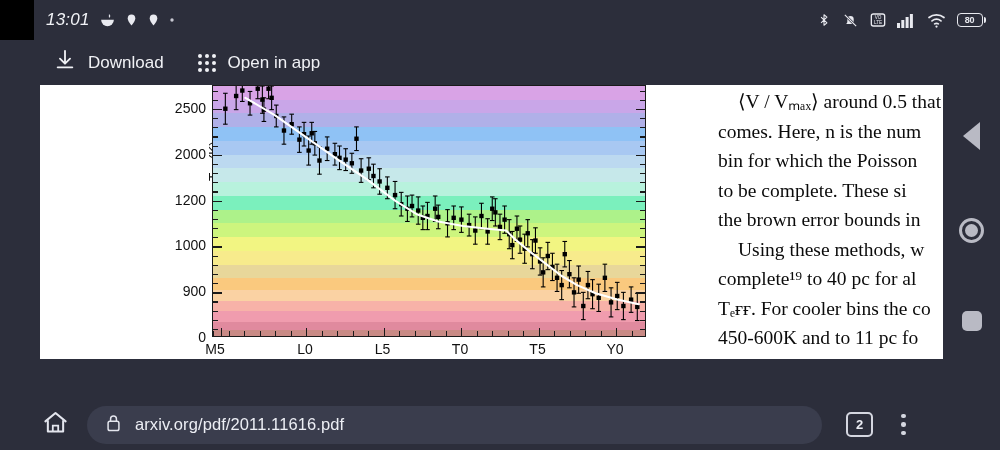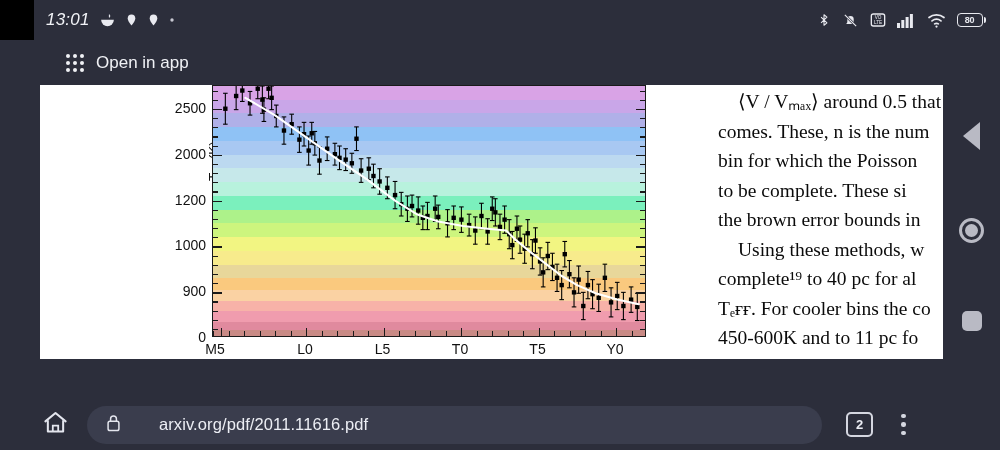--- a/index.html
+++ b/index.html
@@ -147,21 +147,21 @@
     position:absolute; left:0; bottom:0; width:1000px; height:51px;
     background:#2c2e3b;
     display:flex; align-items:center; padding:0 14px 0 42px; gap:18px;
   }
   #home-icon { cursor:pointer; flex:0 0 auto; }
   #url-bar {
     flex:1 1 auto; height:38px; background:#3a3d4d; border-radius:19px;
     display:flex; align-items:center; gap:13px; padding:0 18px;
     max-width:735px; cursor:text;
   }
-  #url-text { font-size:16.5px; color:#eceef4; letter-spacing:.1px;margin-left:24px; }
+  #url-text { font-size:16.5px; color:#eceef4; letter-spacing:.1px; }
   #tab-count {
     width:27px; height:25px; border:2px solid #d5d7e0; border-radius:5px;
     display:flex; align-items:center; justify-content:center;
     font-size:13px; font-weight:bold; color:#eceef4; cursor:pointer;
     margin-left:6px;
   }
   #menu-dots { display:flex; flex-direction:column; gap:4px; cursor:pointer; padding:6px; margin-left:4px; }
   #menu-dots i { width:4.5px;height:4.5px;border-radius:50%;background:#d5d7e0;display:block; }
 </style>
 </head>
@@ -236,20 +236,29 @@
       <span class="battery-box">
         <span class="battery-shell">
             <span>80</span>
           </span>
         <span class="battery-nub"></span>
       </span>
     </div>
   </div>
 
   <div id="top-toolbar">
+    <div class="tb-btn">
+      <span>
+        <svg width="22" height="24" viewBox="0 0 24 26">
+          <path d="M12 3v13M6.5 11.5L12 17l5.5-5.5" stroke="#f0f1f5" stroke-width="2" fill="none" stroke-linecap="round" stroke-linejoin="round"></path>
+          <path d="M4 21h16" stroke="#f0f1f5" stroke-width="2" stroke-linecap="round"></path>
+        </svg>
+      </span>
+      <span class="lbl">Download</span>
+    </div>
     <div class="tb-btn" style="margin-left:12px">
       <span class="dot-grid">
         <i></i>
           <i></i>
           <i></i>
           <i></i>
           <i></i>
           <i></i>
           <i></i>
           <i></i>
@@ -711,21 +720,21 @@
             <div class="xtick-label" style="left: 248px;">T0</div>
             <div class="xtick-label" style="left: 325.5px;">T5</div>
             <div class="xtick-label" style="left: 403px;">Y0</div>
           </div>
 
       </div>
     </div>
 
     <div id="pdf-text">
         <p class="indent">⟨V / Vₘₐₓ⟩ around 0.5 that c</p>
-        <p>comes. These, n is the num</p>
+        <p>comes. Here, n is the num</p>
         <p>bin for which the Poisson</p>
         <p>to be complete. These si</p>
         <p>the brown error bounds in</p>
         <p class="indent">Using these methods, w</p>
         <p>complete¹⁹ to 40 pc for al</p>
         <p>Tₑғғ. For cooler bins the co</p>
         <p>450-600K and to 11 pc fo</p>
         <p>data, 150-300K, has only c</p>
       </div>
   </div>

